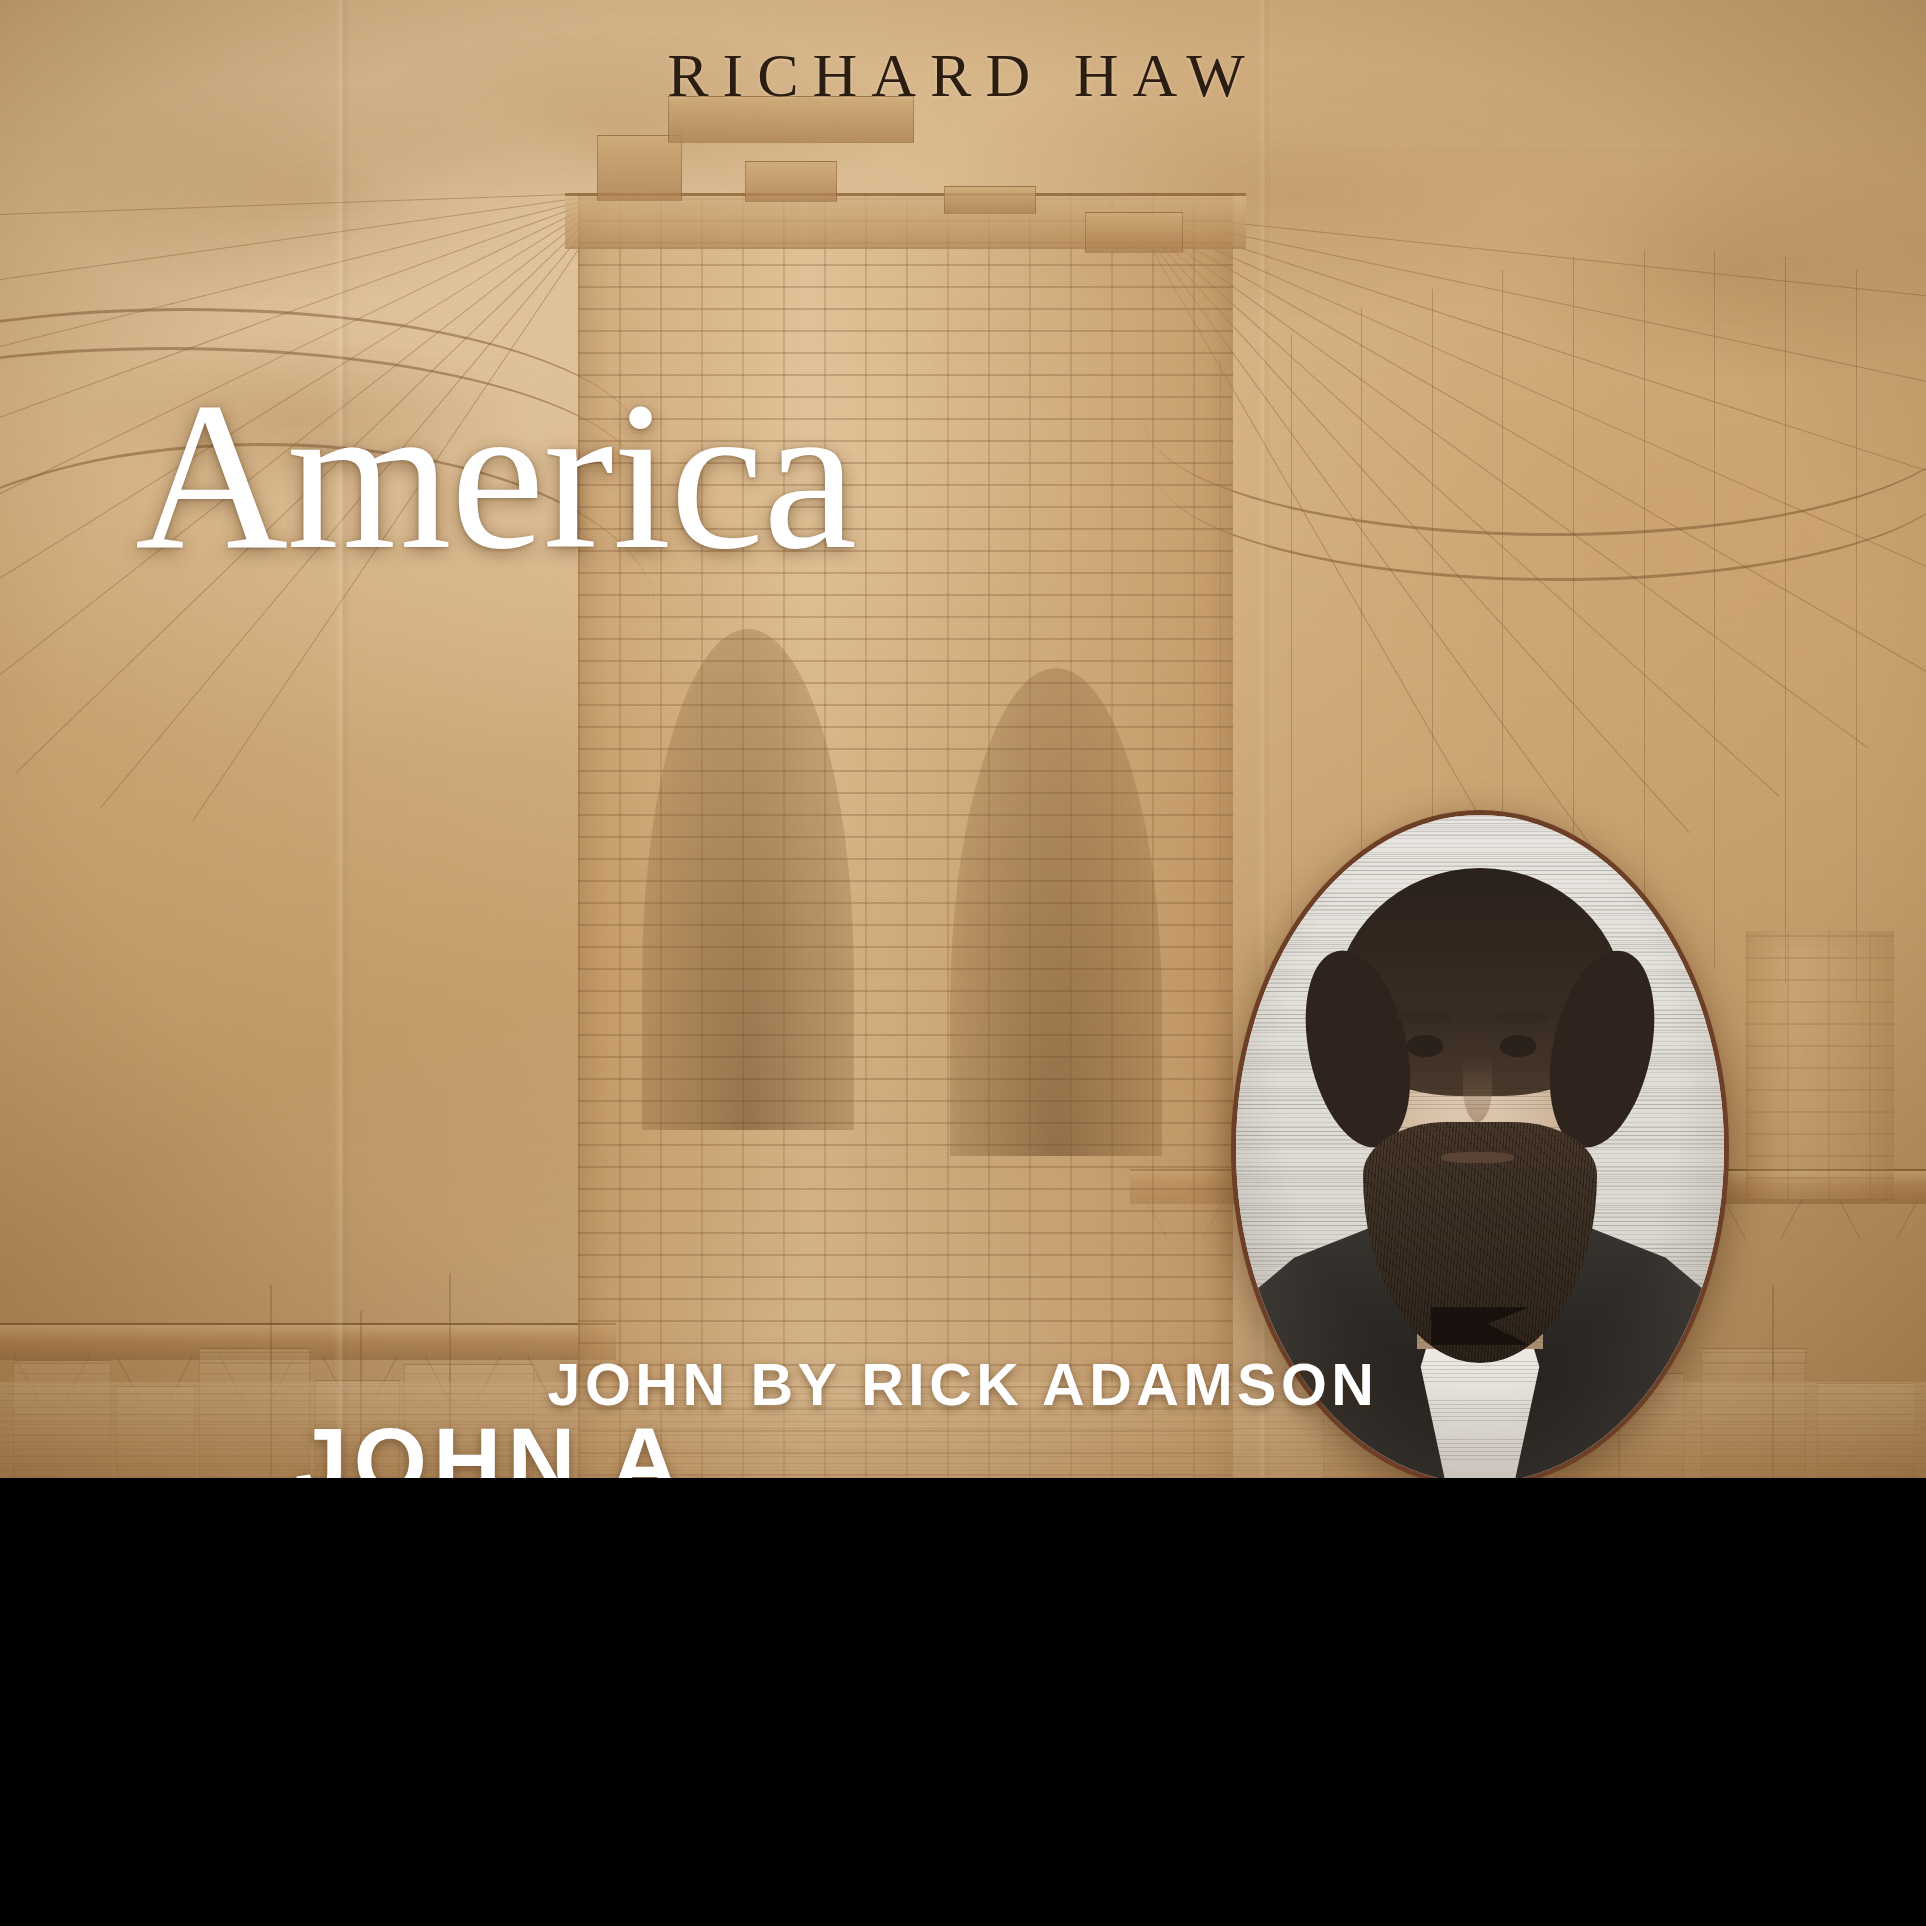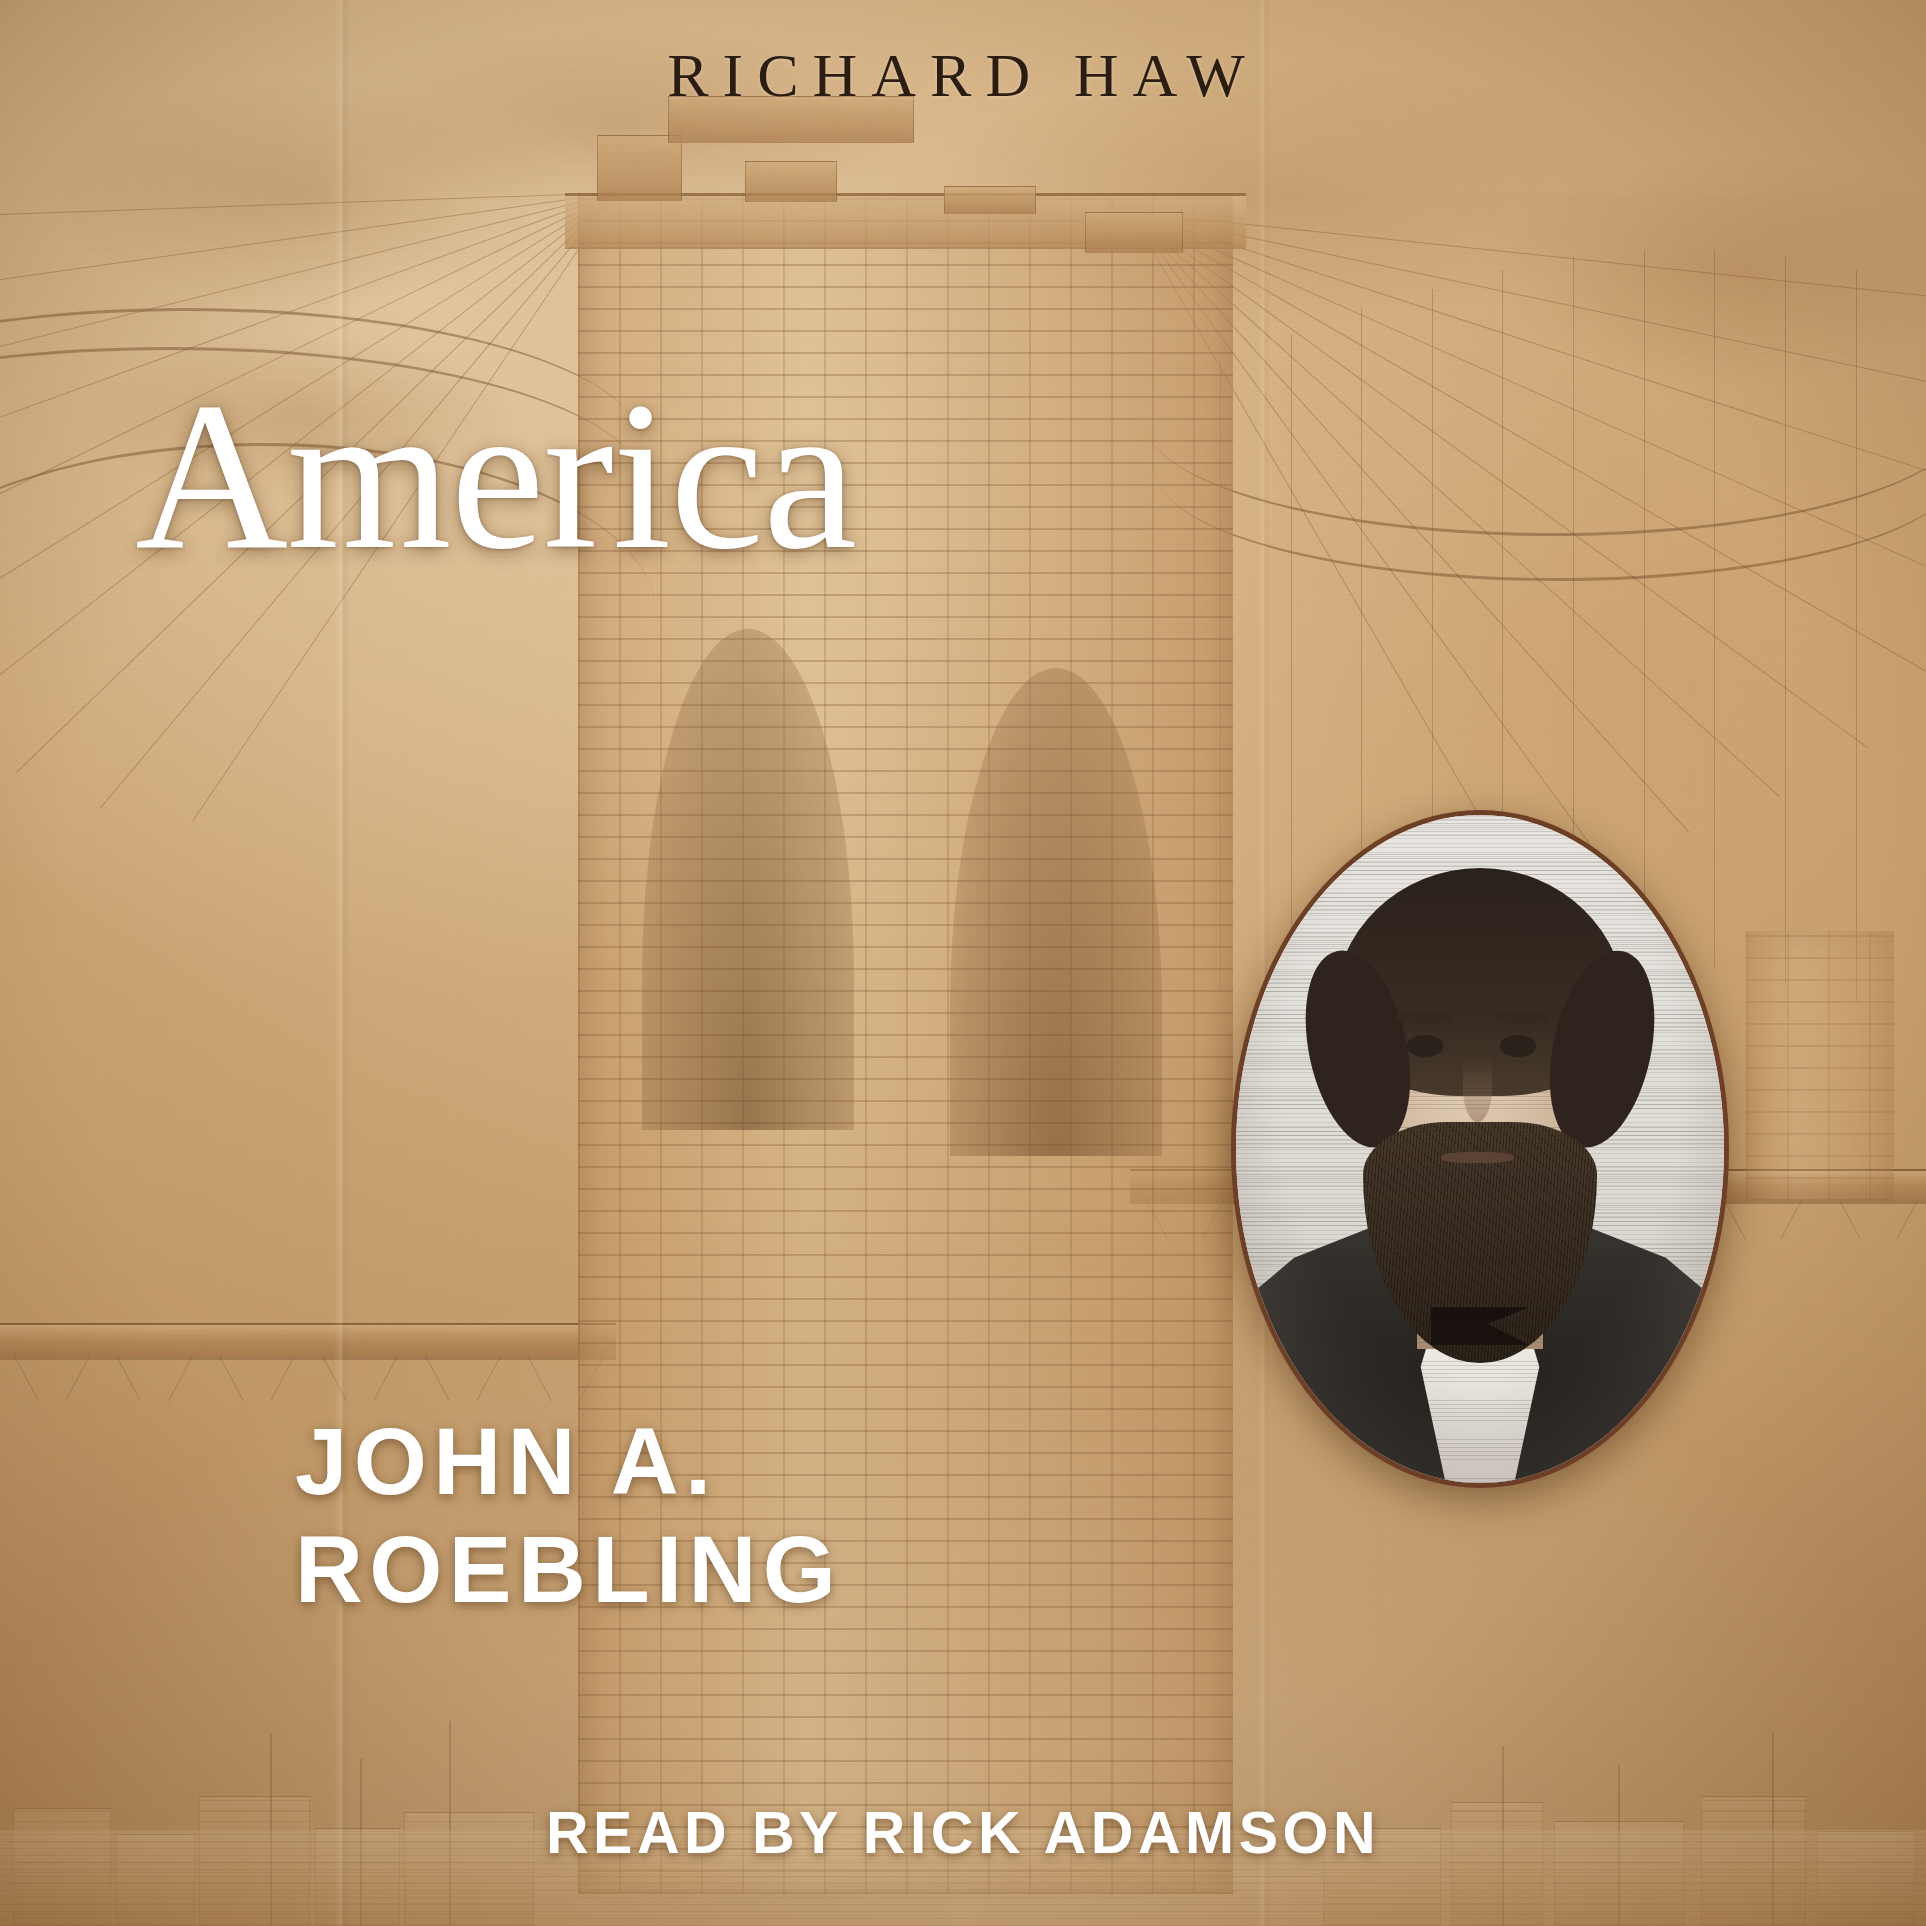--- a/index.html
+++ b/index.html
@@ -3,21 +3,21 @@
 <meta charset="utf-8">
 <style>
   html, body {
     margin: 0;
     padding: 0;
     background: #000;
   }
   #cover {
     position: relative;
     width: 1926px;
-    height: 1926px;
+    height: 1478px;
     overflow: hidden;
     font-family: "Liberation Serif", serif;
     background: #8b5cf6;
     text-decoration: underline;
   }
 
   
   .paper-base {
     position: absolute;
     inset: 0;
@@ -519,16 +519,16 @@
       <div class="p-bowtie"></div>
       <div class="p-lines"></div>
       <div class="p-vig"></div>
     </div>
   </div>
 
   <div class="subtitle">
     <span class="line2">JOHN A. ROEBLING</span>
   </div>
 
-  <div class="narrator">READ BY RICK ADAMSON</div>
+  <div class="narrator">JOHN BY RICK ADAMSON</div>
 
 </div>
 
 
 </body></html>

